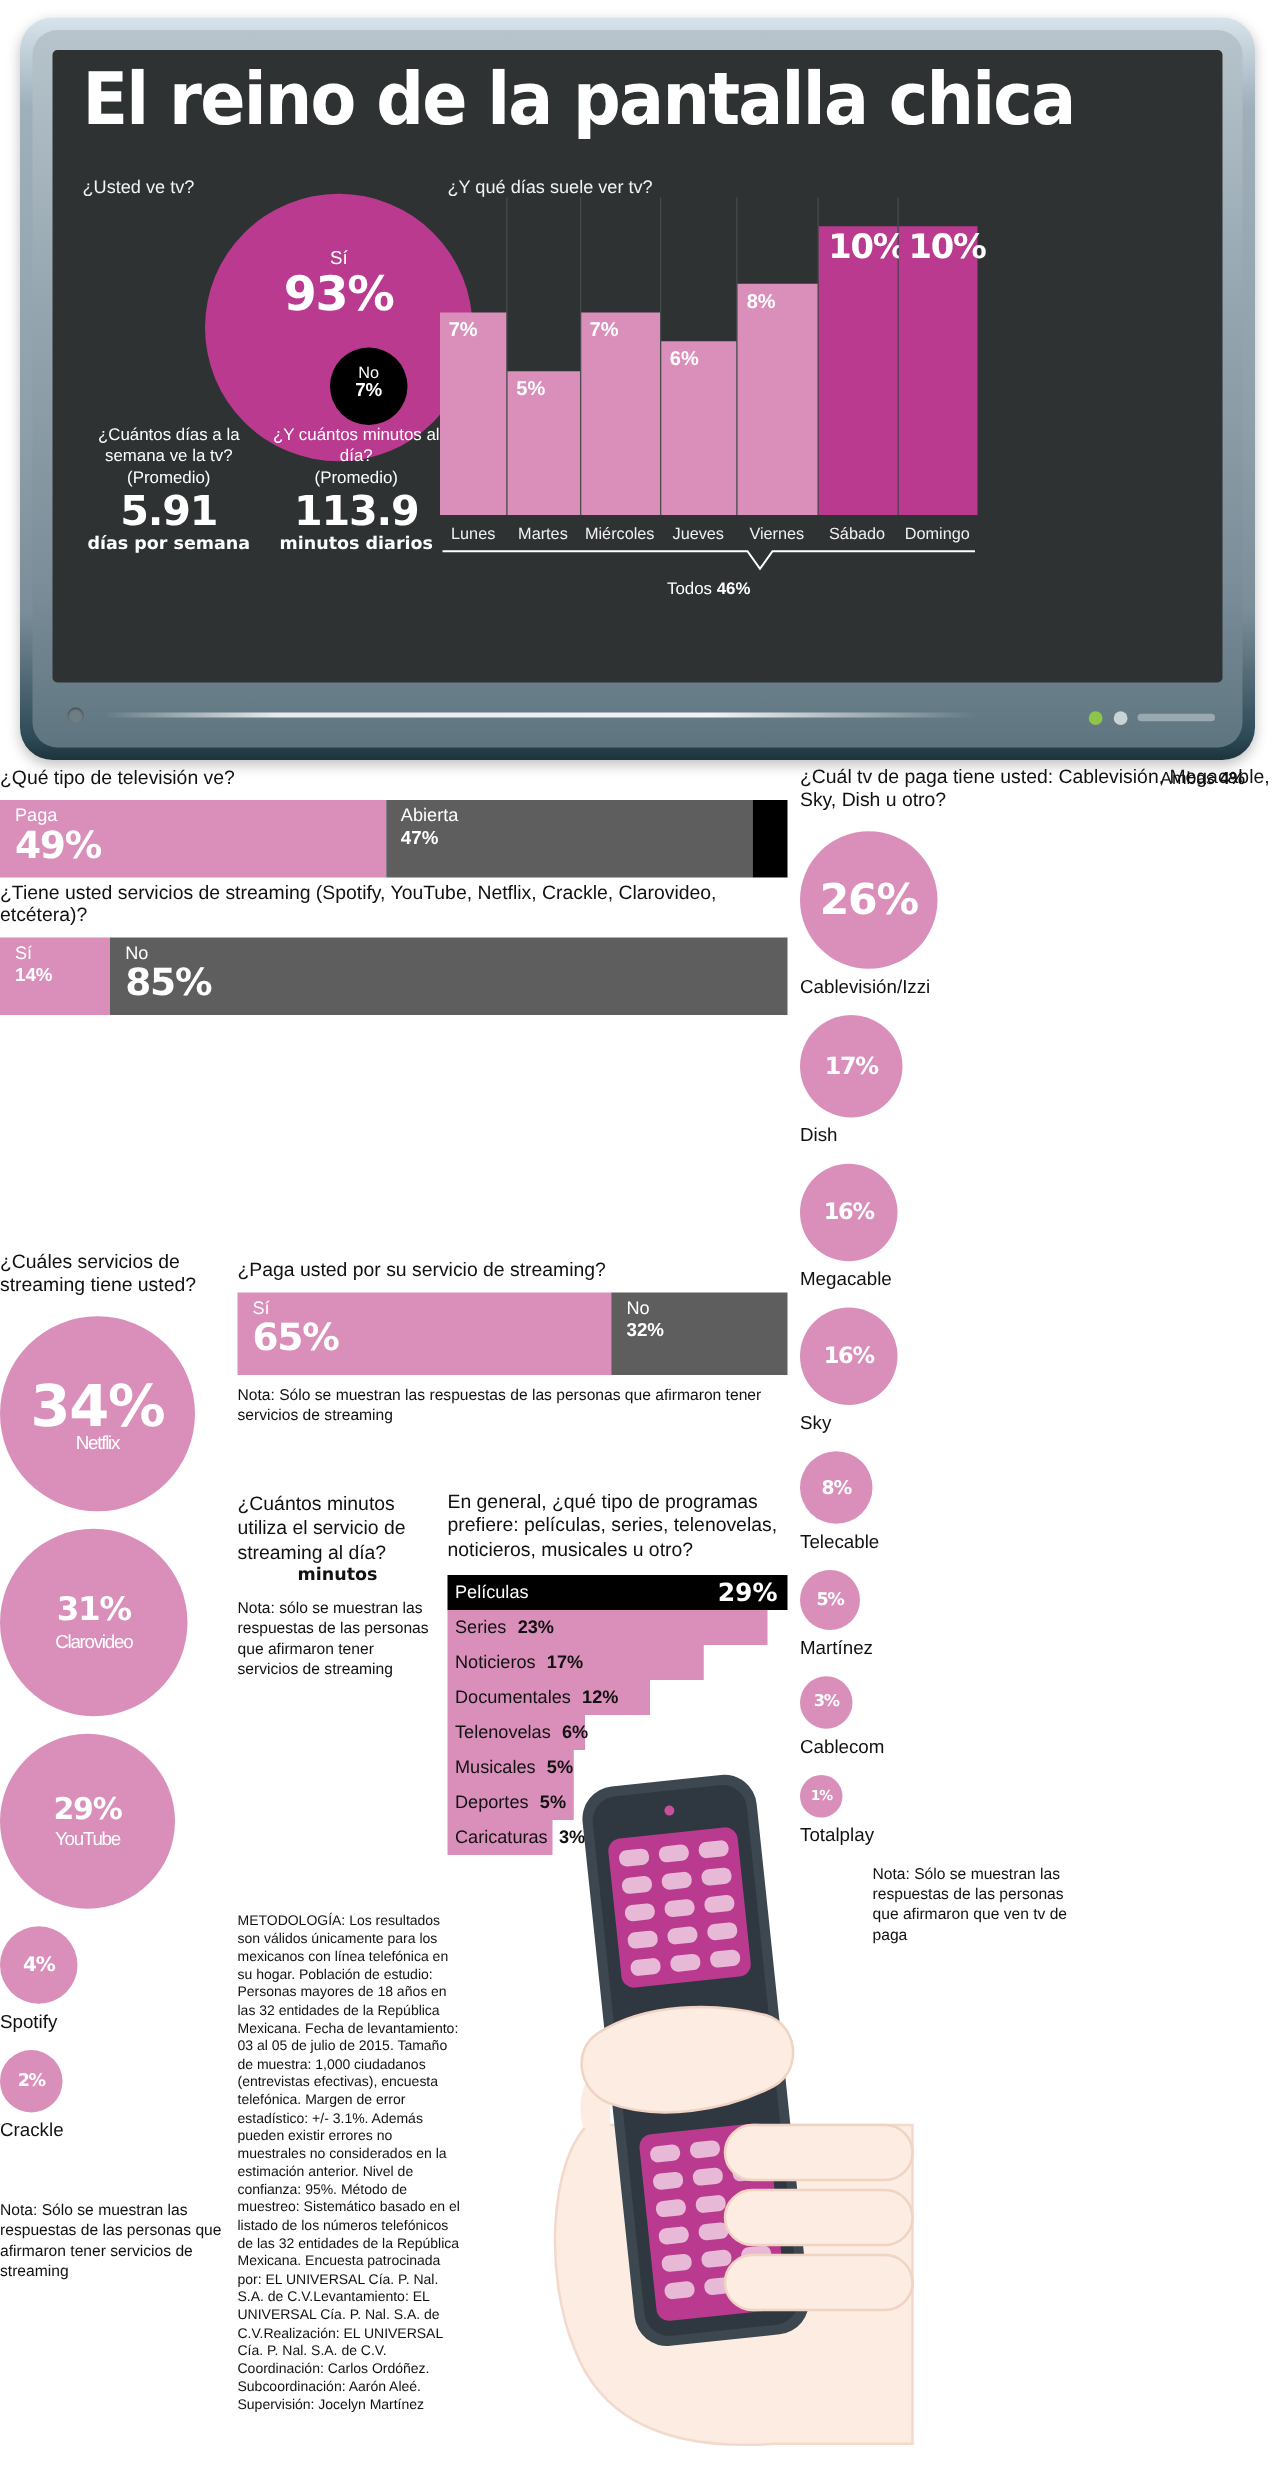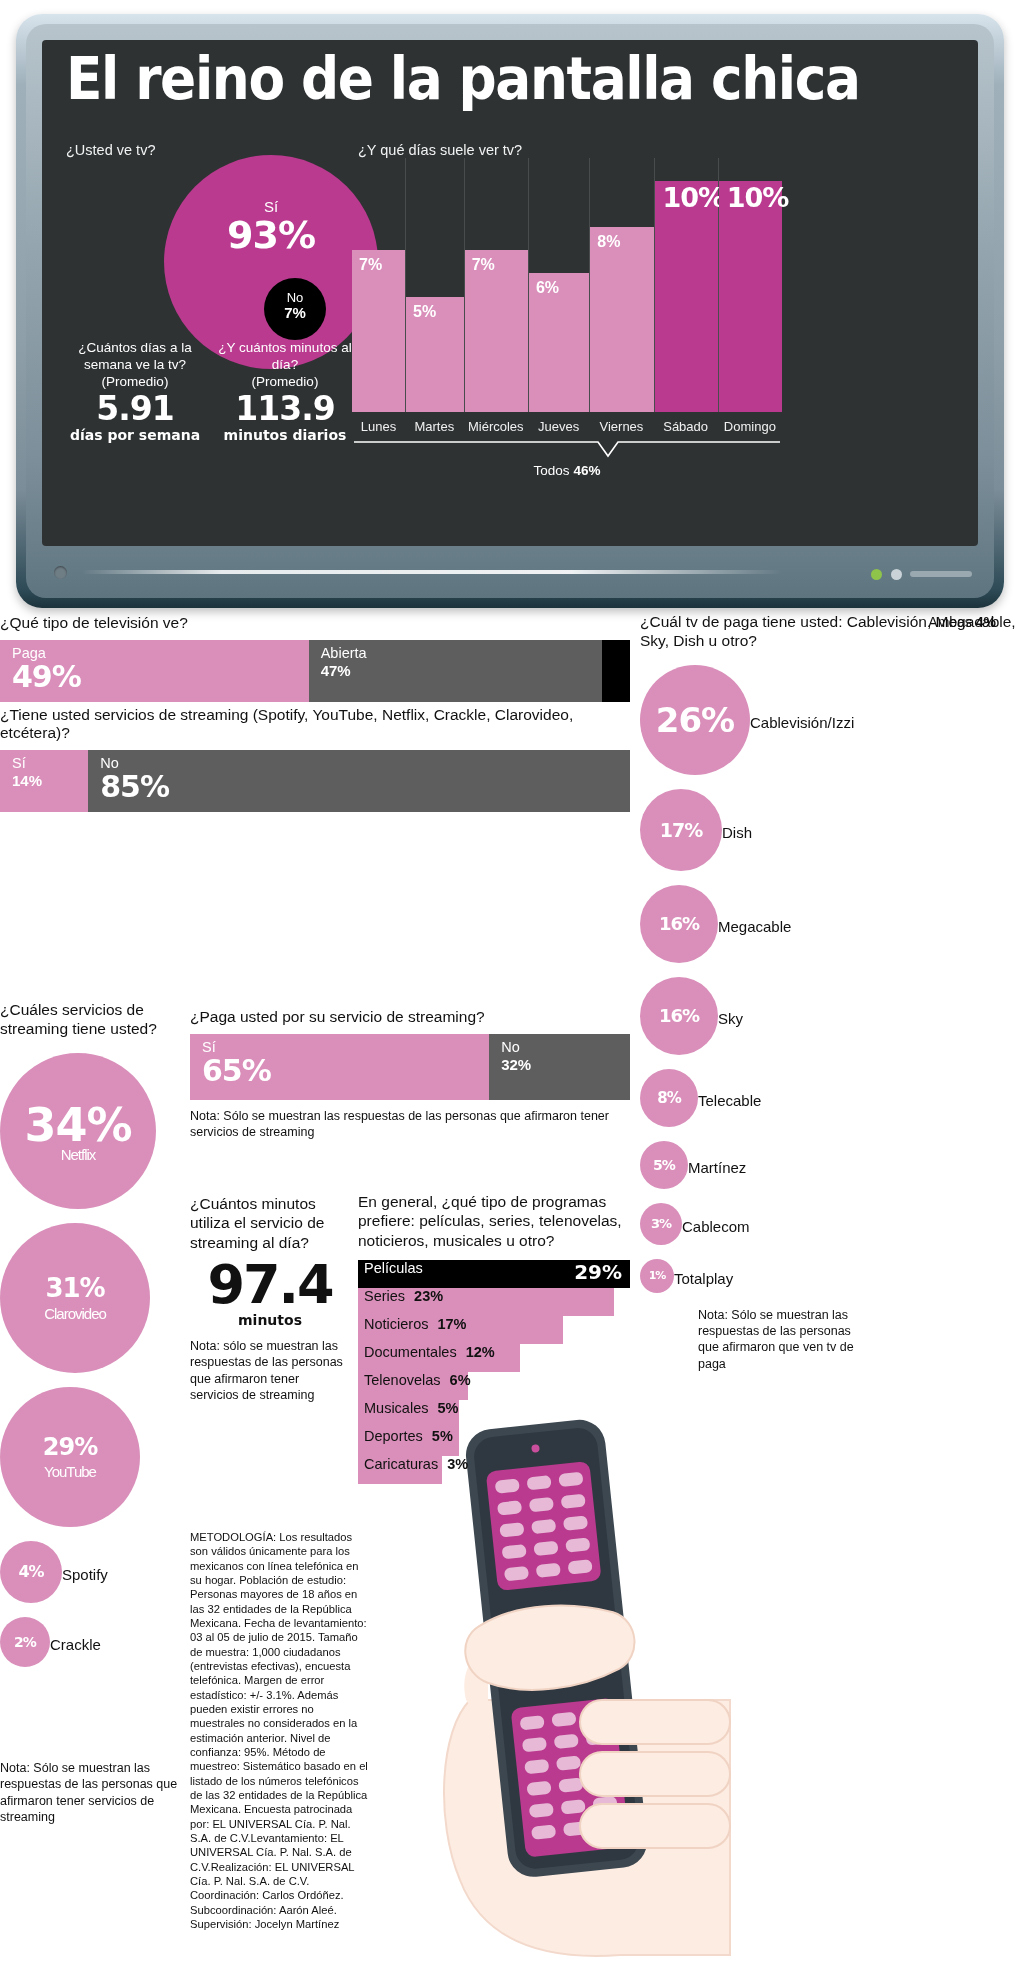--- a/index.html
+++ b/index.html
@@ -124,41 +124,41 @@
   .ambas-lbl b { font-weight: 700; }
 
   .blk-stream { position: absolute; left: 0; top: 706px; width: 630px; }
   .blk-stream .sec-q { padding-right: 4px; }
 
   
   .rcol { position: absolute; left: 640px; top: 612px; width: 384px; }
   .rcol .q { font-size: 15.5px; line-height: 1.25; }
   .circ { border-radius: 50%; background: #d98fba; color: #fff; display: flex; align-items: center; justify-content: center;
           font-family:"DejaVu Sans",sans-serif; font-weight: 700; letter-spacing: -1px;}
-  .circ-item { display: flex; flex-direction: row; align-items: center; }
+  .circ-item { display: flex; flex-direction: column; align-items: flex-start; }
   .circ-cap { color: #111; font-size: 15px; margin-top: 6px; font-family:"Liberation Sans",sans-serif; font-weight: 400;}
   .rnote { font-size: 12.5px; line-height: 1.3; color: #111; }
 
   
   .lcol { position: absolute; left: 0px; top: 1000px; width: 175px; }
   .lcol .q { font-size: 15.5px; line-height: 1.25; }
 
   
   .blk-paga { position: absolute; left: 190px; top: 1008px; width: 440px; }
   .note { font-size: 12.5px; line-height: 1.3; }
 
   .blk-min { position: absolute; left: 190px; top: 1194px; width: 160px; }
   .blk-min .q { font-size: 15.5px; line-height: 1.25; }
   .blk-min .big { font-family:"DejaVu Sans",sans-serif; font-weight: 700; font-size: 54px; line-height: 1; letter-spacing: -2px; text-align:center; margin-top: 6px;}
   .blk-min .unit { font-family:"DejaVu Sans",sans-serif; font-weight: 700; font-size: 14px; text-align:center; }
 
   .blk-prog { position: absolute; left: 358px; top: 1192px; width: 272px; }
   .blk-prog .q { font-size: 15.5px; line-height: 1.25; }
   .progbars { margin-top: 10px; position: relative; }
-  .prow { position: relative; height: 28px; display:flex; }
+  .prow { position: relative; height: 28px; display:flex; align-items:center; }
   .prow .pf { position:absolute; left:0; top:0; bottom:0; background: #d98fba; }
   .prow.top .pf { background: #000; }
   .prow .pl { position: relative; z-index:2; font-size: 14.5px; padding-left: 6px; }
   .prow .pv { position: relative; z-index:2; font-size: 14.5px; font-weight: 700; padding-left: 9px; }
   .prow.top .pl { color: #fff; }
   .prow.top .pv { color:#fff; font-family:"DejaVu Sans",sans-serif; font-size: 20px; position:absolute; right: 8px; padding:0;}
 
   
   .method { position: absolute; left: 190px; top: 1530px; width: 180px; font-size: 11.2px; line-height: 1.28; }
 
@@ -337,21 +337,20 @@
       <div class="seg gray" style="width:32%">
         <span class="t">No</span>
         <span class="vs">32%</span>
       </div>
     </div>
     <div class="note" style="margin-top:8px">Nota: Sólo se muestran las respuestas de las personas que afirmaron tener servicios de streaming</div>
   </div>
 
   <div class="blk-min">
     <div class="q">¿Cuántos minutos utiliza el servicio de streaming al día?</div>
-    <div class="big">97.4</div>
     <div class="unit">minutos</div>
     <div class="note" style="margin-top:10px">Nota: sólo se muestran las respuestas de las personas que afirmaron tener servicios de streaming</div>
   </div>
 
   <div class="blk-prog">
     <div class="q">En general, ¿qué tipo de programas prefiere: películas, series, telenovelas, noticieros, musicales u otro?</div>
     <div class="progbars" id="progBars">
         <div class="prow top">
           <div class="pf" style="width: 272px;"></div>
           <span class="pl">Películas</span>

